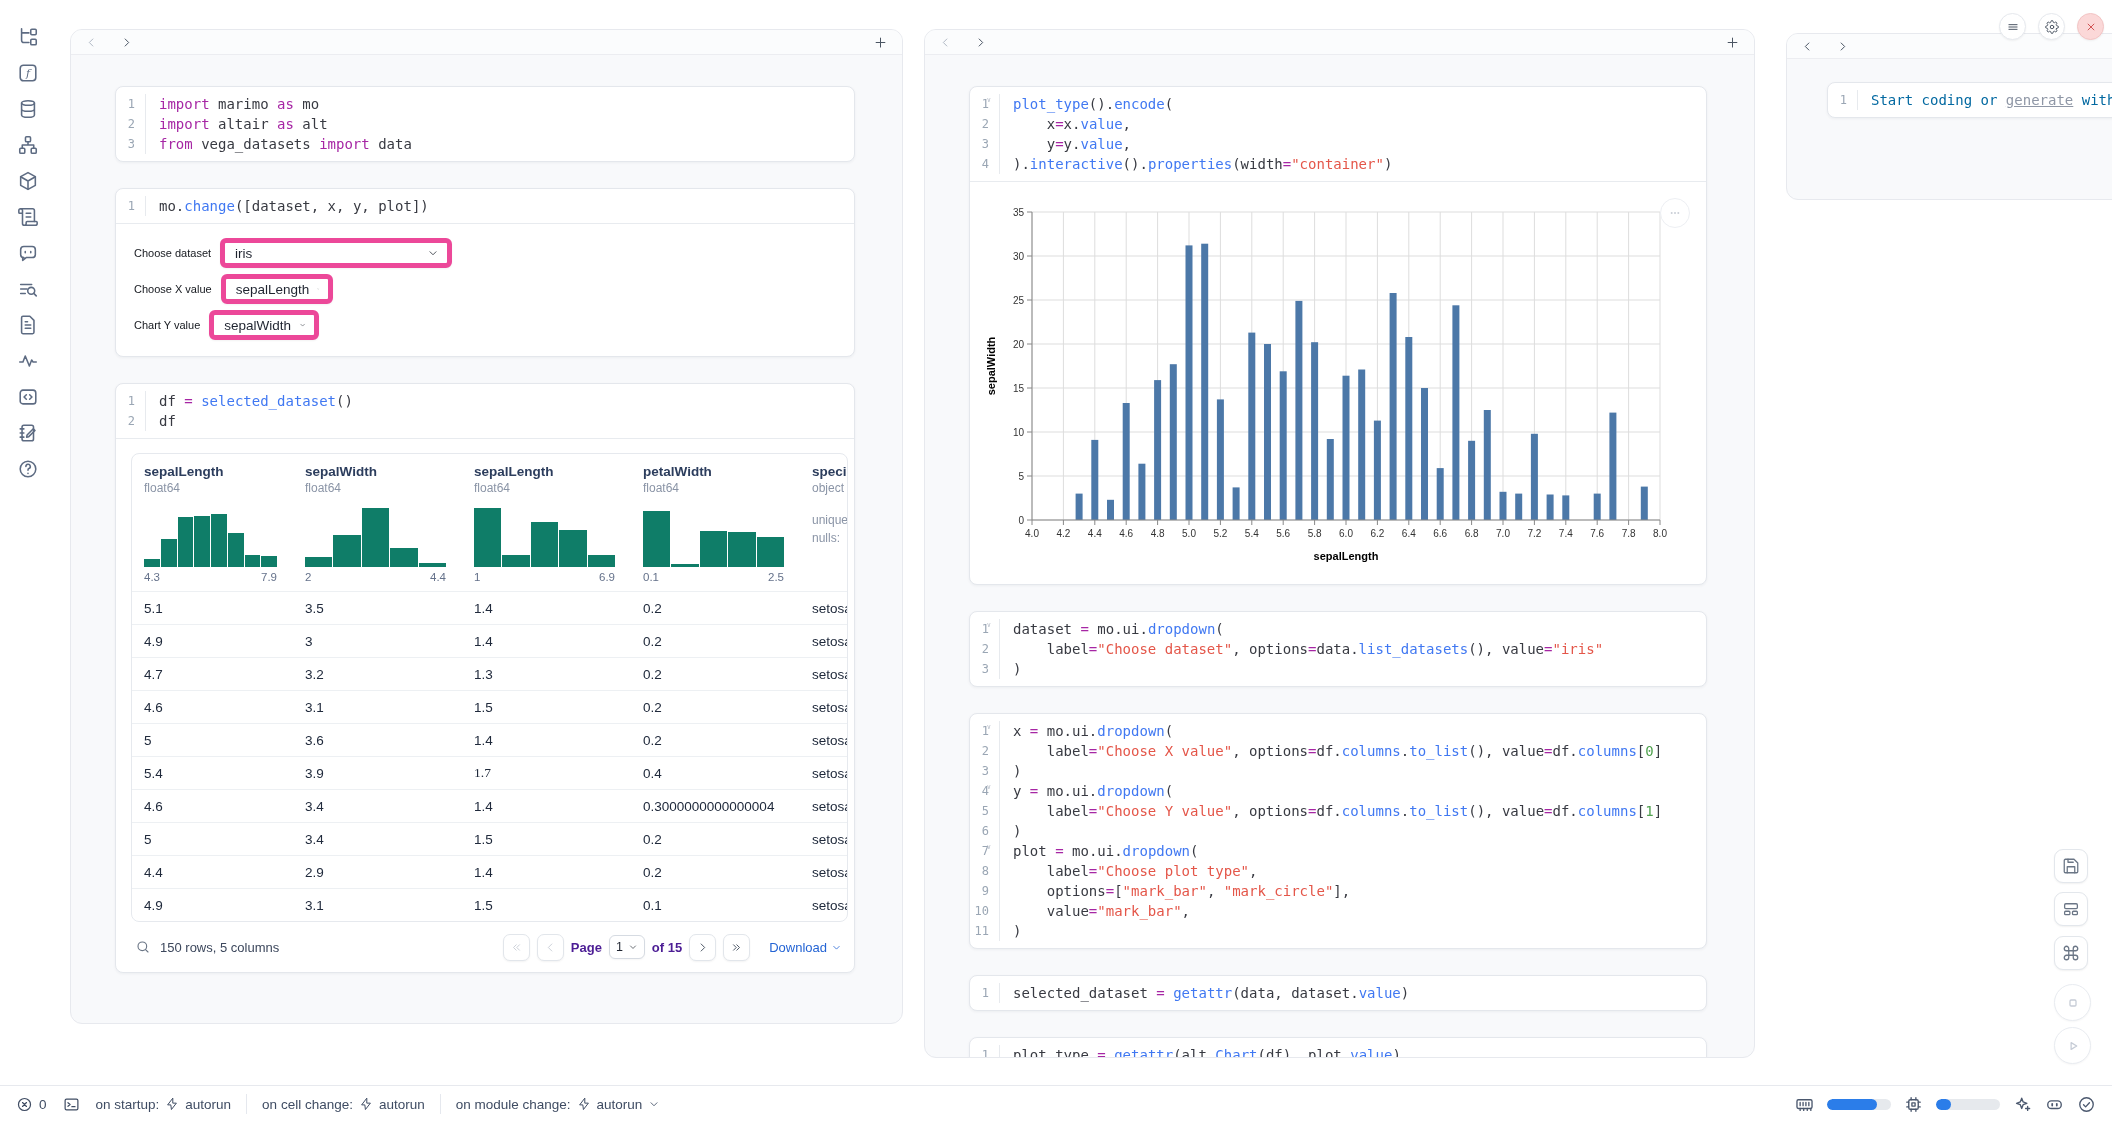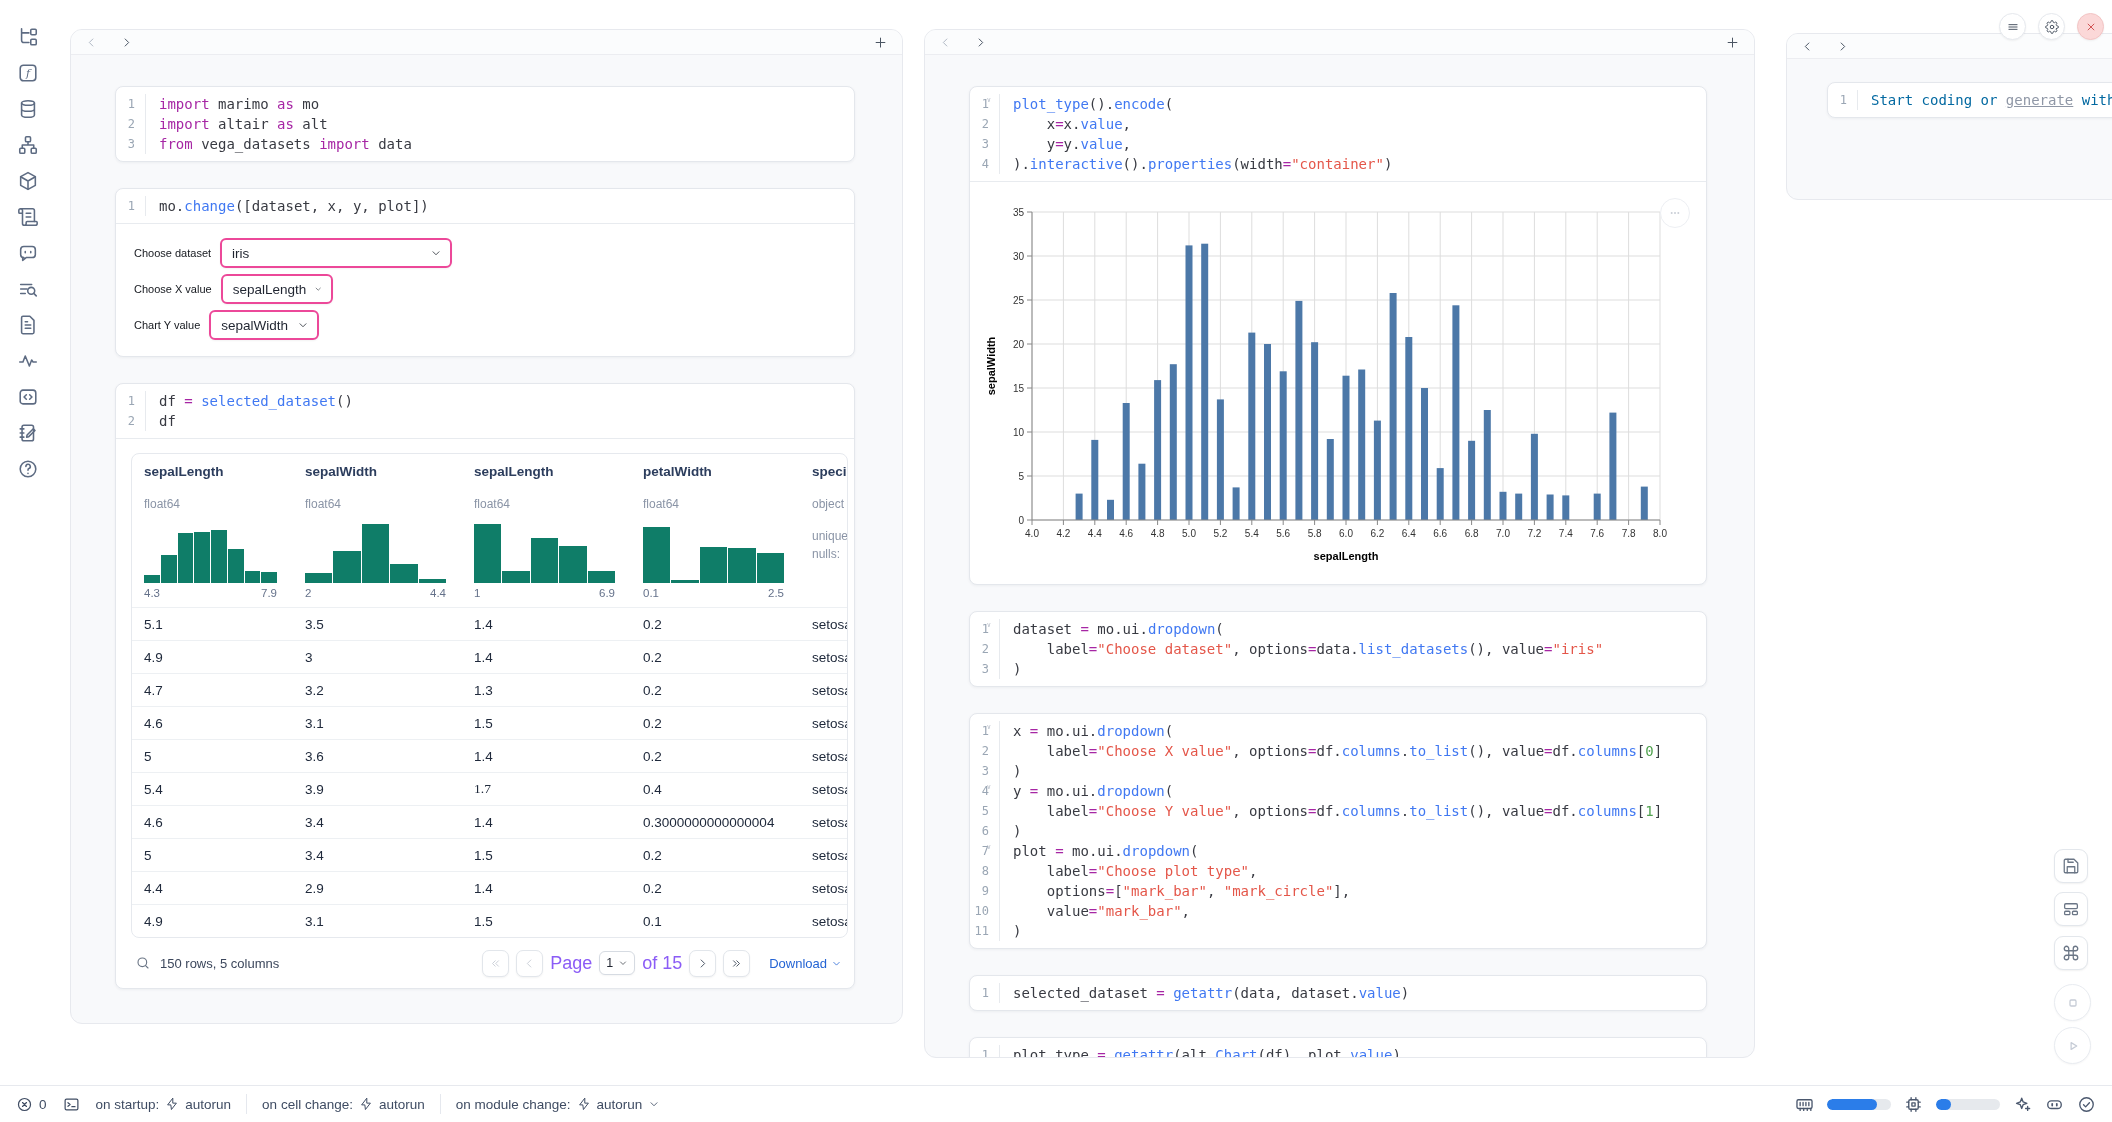--- a/index.html
+++ b/index.html
@@ -39,51 +39,51 @@
   .t-f { color:#4078f2; }
   .t-s { color:#e45649; }
   .t-n { color:#50a14f; }
   .t-d { color:#383a42; }
   .out { border-top:1px solid #e8ebef; }
 
   
   .drop-out { padding:14px 18px 10px 18px; }
   .drow { display:flex; align-items:center; height:30px; margin-bottom:6px; }
   .dlabel { font-size:11px; color:#15181e; margin-right:9px; }
-  .dselect { height:30px; border:2px solid #ec4899; border-radius:6px; background:#fff;
+  .dselect { height:30px; border:5px solid #ec4899; border-radius:6px; background:#fff;
              display:flex; align-items:center; justify-content:space-between;
              padding:0 8px 0 10px; font-size:13.5px; color:#1f2430;
              box-shadow:0 1px 2px rgba(0,0,0,.05); cursor:pointer; }
   .dselect .icon { width:12px; height:12px; color:#30363f; margin-left:8px; }
 
   
   .table-out { padding:14px 10px 8px 15px; }
   .tablebox { width:717px; border:1px solid #e6e9ee; border-radius:8px; overflow:hidden; background:#fff; }
   .thead { display:flex; }
   .tcol { flex:none; padding:10px 0 0 12px; overflow:visible; }
   .colname { font-weight:bold; font-size:13.5px; color:#2c3d5d; white-space:nowrap; }
-  .coltype { font-size:12px; color:#8a94a6; margin-top:18px; white-space:nowrap; }
+  .coltype { font-size:12px; color:#8a94a6; margin-top:2px; white-space:nowrap; }
   .hist { height:62px; margin-top:10px; display:flex; align-items:flex-end; gap:1px; padding-right:16px; }
   .hbar { flex:1; }
   .range { display:flex; justify-content:space-between; font-size:11.5px; color:#64718a;
            margin:4px 0 8px 0; padding-right:16px; }
   .stats { margin-top:16px; font-size:12px; color:#8a94a6; line-height:18px; white-space:nowrap; }
   .trow { display:flex; border-top:1px solid #edf0f3; height:33px; align-items:center; }
   .tcell { flex:none; padding-left:12px; font-size:13.5px; color:#202a3c; white-space:nowrap; overflow:visible; }
 
   .tfoot { display:flex; align-items:center; height:42px; padding:8px 2px 0 4px; font-size:13px; color:#3c475c; }
   .tfoot .icon.search { width:16px; height:16px; color:#6b7686; margin-right:9px; }
   .pag { margin-left:auto; display:flex; align-items:center; gap:7px; }
   .pgbtn { width:27px; height:27px; border:1px solid #e2e6eb; border-radius:7px; background:#fff;
            display:flex; align-items:center; justify-content:center; box-shadow:0 1px 2px rgba(0,0,0,.05);
            cursor:pointer; }
   .pgbtn .icon { width:13px; height:13px; }
   .pgbtn.dis { color:#c7cdd6; }
   .pgbtn.en  { color:#3f4a5a; }
-  .pgtxt { font-size:18px; color:#8b5cf6; }
+  .pgtxt { font-size:13px; color:#4c1d95;font-weight:bold; }
   .pselect { height:24px; border:1px solid #d6dbe2; border-radius:6px; background:#fff; display:flex;
              align-items:center; gap:5px; padding:0 6px; font-size:12.5px; color:#1f2430; cursor:pointer;
              box-shadow:0 1px 2px rgba(0,0,0,.04); }
   .pselect .icon { width:10px; height:10px; color:#30363f; }
   .download { color:#2464d4; display:flex; align-items:center; gap:4px; margin-left:12px; cursor:pointer; }
   .download .icon { width:11px; height:11px; }
 
   
   .chart-out { position:relative; padding:20px 0 8px 12px; }
   .dotsbtn { position:absolute; top:16px; right:16px; width:30px; height:30px; border-radius:50%;

